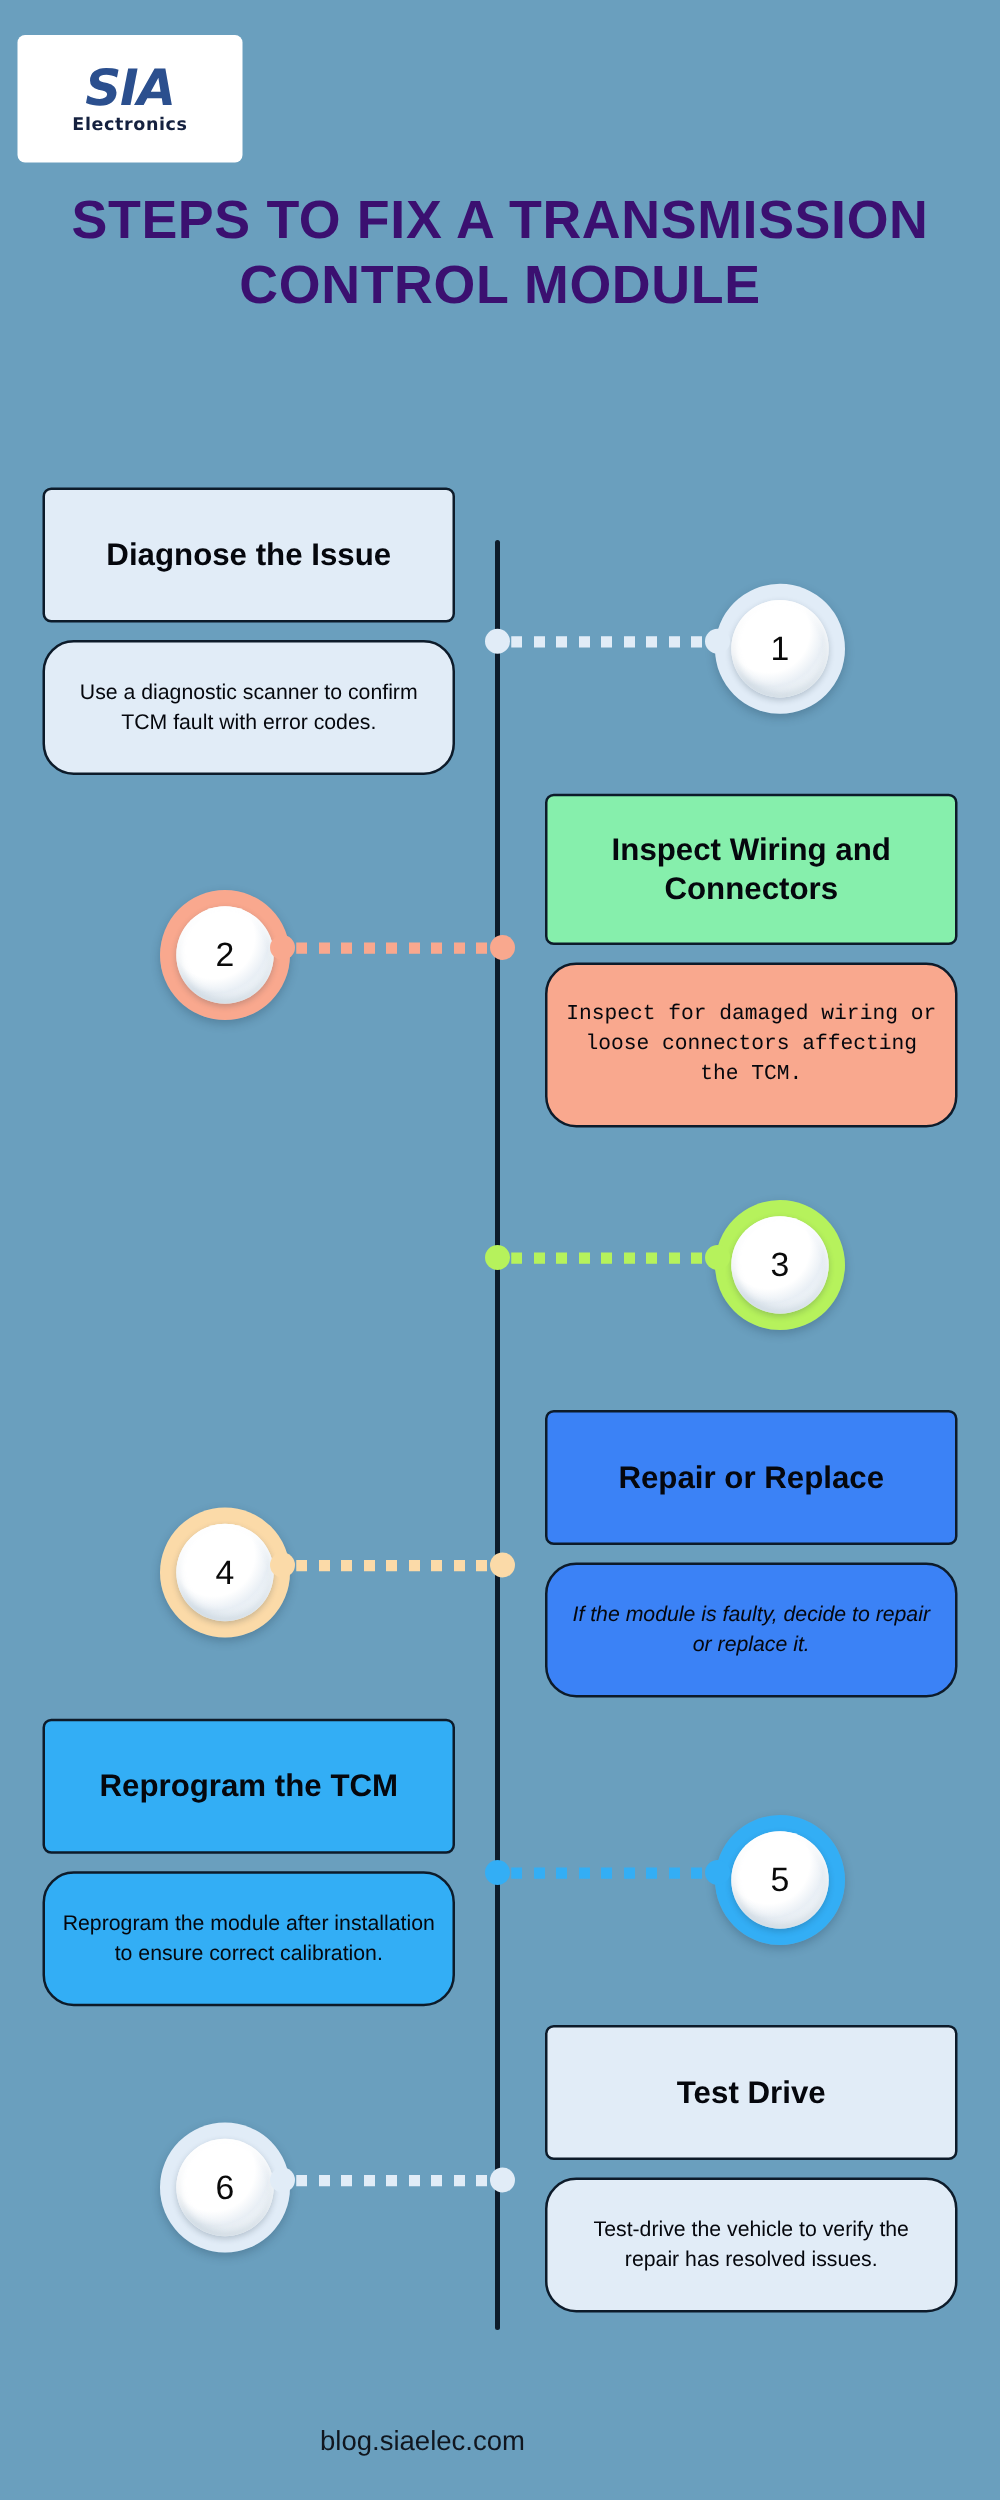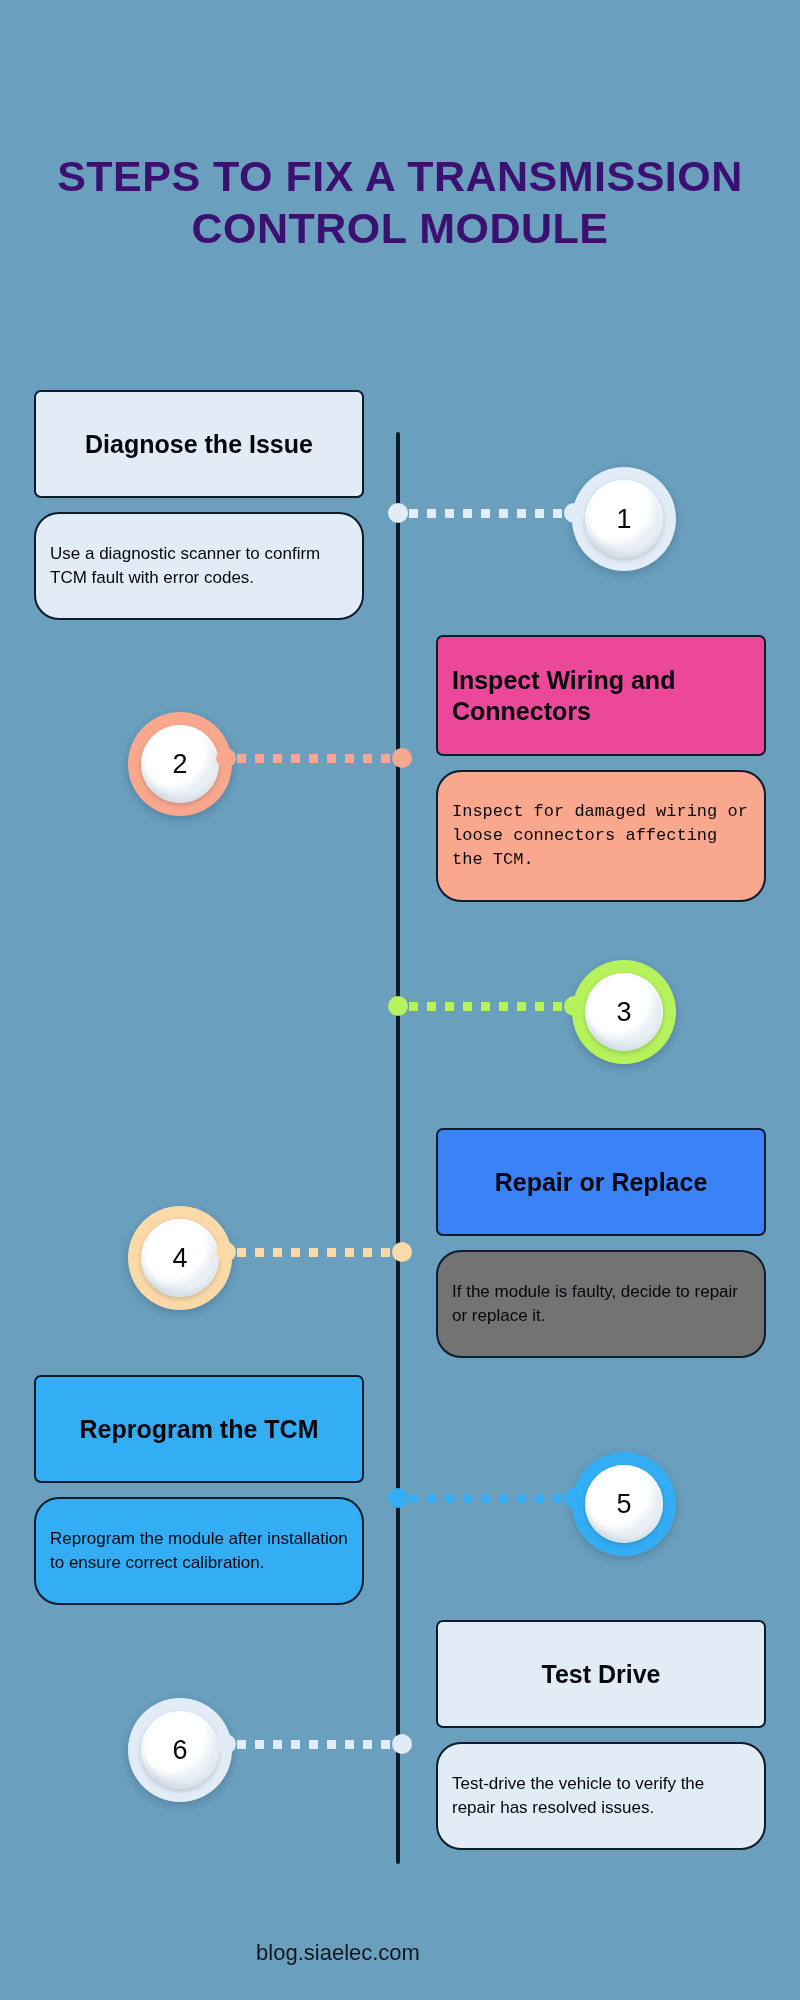--- a/index.html
+++ b/index.html
@@ -69,20 +69,21 @@
   .step { position:absolute; left:0; width:800px; }
 
   .boxcol { position:absolute; width:330px; }
   .boxcol.left  { left:34px; }
   .boxcol.right { left:436px; }
 
   .head-box, .body-box {
     border:2.5px solid #0d1b2a;
     border-radius:7px;
     padding:28px 14px;
+    text-align:center;
     color:#05070d;
   }
   .head-box {
     font-size:25px;
     font-weight:bold;
     line-height:1.22;
     min-height:108px;
     display:flex; align-items:center; justify-content:center;
   }
   .body-box {
@@ -135,46 +136,50 @@
     text-align:center;
     font-size:22px;
     color:#10161f;
   }
 </style>
 </head>
 <body>
 
 <div id="page">
 
+  <div class="logo-card">
+    <div class="logo-main">SIA</div>
+    <div class="logo-sub">Electronics</div>
+  </div>
 
   <div class="title">STEPS TO FIX A TRANSMISSION CONTROL MODULE</div>
 
   <div class="spine"></div>
 
   <div id="steps-root">
       <div class="step" style="top: 390px;">
         <div class="boxcol left">
           <div class="head-box" style="background: rgb(225, 236, 247);">Diagnose the Issue</div>
           <div class="body-box" style="background: rgb(225, 236, 247);">Use a diagnostic scanner to confirm TCM fault with error codes.</div>
         </div>
       </div>
       <div class="step" style="top: 635px;">
         <div class="boxcol right">
-          <div class="head-box" style="background: #ec4899;">Inspect Wiring and Connectors</div>
+          <div class="head-box" style="background: #86efac;">Inspect Wiring and Connectors</div>
           <div class="body-box" style="background: rgb(249, 168, 142); font-family: Liberation Mono, monospace;">Inspect for damaged wiring or loose connectors affecting the TCM.</div>
         </div>
       </div>
       <div class="step" style="top: 882px;">
         <div class="boxcol left">
         </div>
       </div>
       <div class="step" style="top: 1128px;">
         <div class="boxcol right">
           <div class="head-box" style="background: #3b82f6;">Repair or Replace</div>
-          <div class="body-box" style="background: #737373;">If the module is faulty, decide to repair or replace it.</div>
+          <div class="body-box" style="background: #3b82f6; font-style: italic;">If the module is faulty, decide to repair or replace it.</div>
         </div>
       </div>
       <div class="step" style="top: 1375px;">
         <div class="boxcol left">
           <div class="head-box" style="background: rgb(51, 174, 245);">Reprogram the TCM</div>
           <div class="body-box" style="background: rgb(51, 174, 245);">Reprogram the module after installation to ensure correct calibration.</div>
         </div>
       </div>
       <div class="step" style="top: 1620px;">
         <div class="boxcol right">

